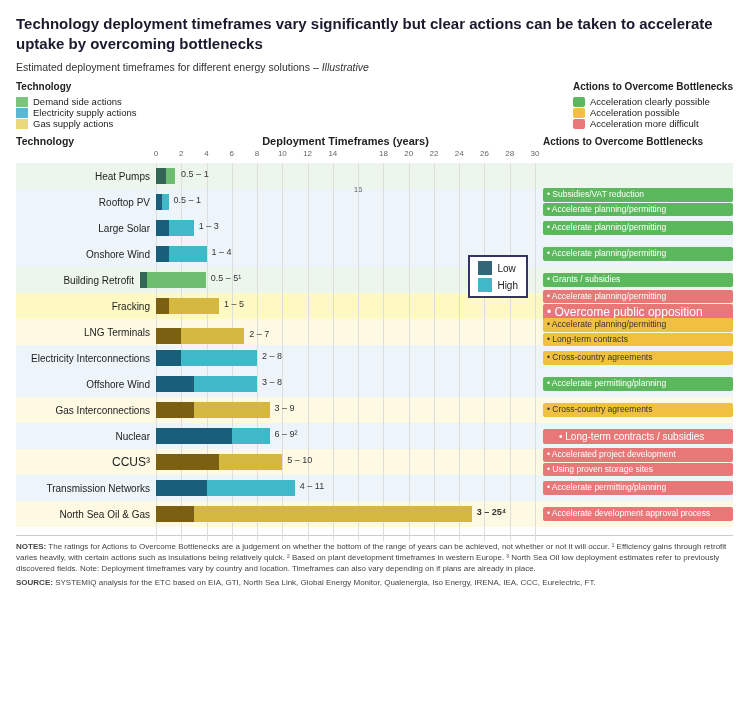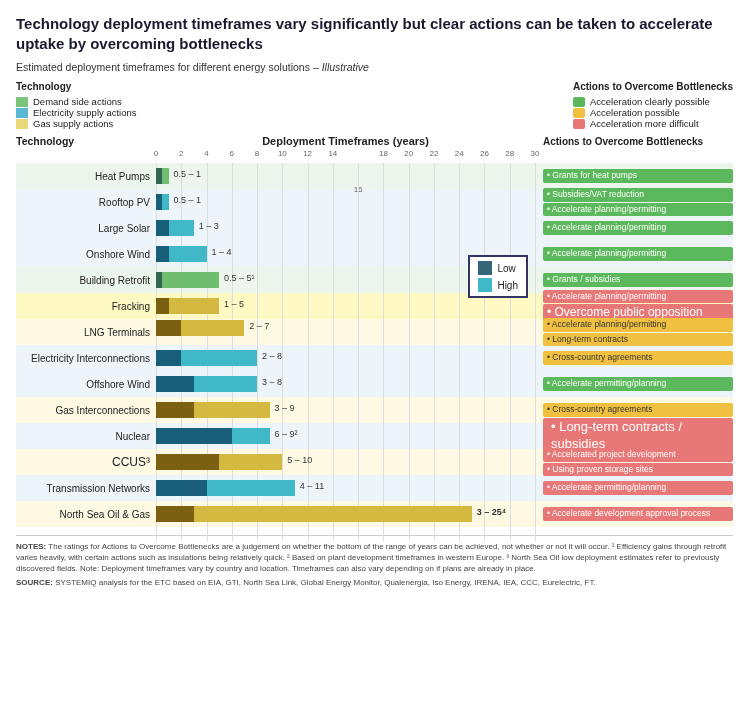--- a/index.html
+++ b/index.html
@@ -204,23 +204,20 @@
     <div id="data-rows-container">
         <div style="display: flex; height: 26px; align-items: center; background: rgb(237, 246, 237);">
           <div style="width: 140px; flex-shrink: 0; text-align: right; padding-right: 6px; font-size: 10px; color: rgb(34, 34, 34);">Heat Pumps</div>
           <div style="flex: 1 1 0%; position: relative; height: 100%; display: flex; align-items: center;">
             <div style="position: relative; width: 100%; height: 18px;">
               <div style="position: absolute; height: 16px; top: 1px; left: 0px; width: 1.66667%; background: rgb(51, 102, 85);"></div>
               <div style="position: absolute; height: 16px; top: 1px; left: 1.66667%; width: 1.66667%; background: rgb(111, 190, 111);"></div>
               <span style="position: absolute; left: 3.83333%; top: 2px; font-size: 9px; color: rgb(51, 51, 51); white-space: nowrap; padding-left: 3px;">0.5 – 1</span>
             </div>
           </div>
-          <div style="width: 198px; padding-left: 8px; font-size: 8.5px; line-height: 1.3; color: rgb(34, 34, 34); display: flex; flex-direction: column; gap: 1px; justify-content: center;">
-            <div style="background: rgb(92, 184, 92); color: white; border-radius: 2px; padding: 1px 4px; font-size: 8.5px; display: inline-block;">• Grants for heat pumps</div>
-          </div>
         </div>
         <div style="display: flex; height: 26px; align-items: center; background: rgb(237, 245, 250);">
           <div style="width: 140px; flex-shrink: 0; text-align: right; padding-right: 6px; font-size: 10px; color: rgb(34, 34, 34);">Rooftop PV</div>
           <div style="flex: 1 1 0%; position: relative; height: 100%; display: flex; align-items: center;">
             <div style="position: relative; width: 100%; height: 18px;">
               <div style="position: absolute; height: 16px; top: 1px; left: 0px; width: 1.66667%; background: rgb(26, 95, 122);"></div>
               <div style="position: absolute; height: 16px; top: 1px; left: 1.66667%; width: 1.66667%; background: rgb(64, 184, 200);"></div>
               <span style="position: absolute; left: 3.83333%; top: 2px; font-size: 9px; color: rgb(51, 51, 51); white-space: nowrap; padding-left: 3px;">0.5 – 1</span>
             </div>
           </div>
@@ -249,21 +246,21 @@
               <div style="position: absolute; height: 16px; top: 1px; left: 0px; width: 3.33333%; background: rgb(26, 95, 122);"></div>
               <div style="position: absolute; height: 16px; top: 1px; left: 3.33333%; width: 10%; background: rgb(64, 184, 200);"></div>
               <span style="position: absolute; left: 13.8333%; top: 2px; font-size: 9px; color: rgb(51, 51, 51); white-space: nowrap; padding-left: 3px;">1 – 4</span>
             </div>
           </div>
           <div style="width: 198px; padding-left: 8px; font-size: 8.5px; line-height: 1.3; color: rgb(34, 34, 34); display: flex; flex-direction: column; gap: 1px; justify-content: center;">
             <div style="background: rgb(92, 184, 92); color: white; border-radius: 2px; padding: 1px 4px; font-size: 8.5px; display: inline-block;">• Accelerate planning/permitting</div>
           </div>
         </div>
         <div style="display: flex; height: 26px; align-items: center; background: rgb(237, 246, 237);">
-          <div style="width: 140px; flex-shrink: 0; text-align: right; padding-right: 6px; font-size: 10px; color: rgb(34, 34, 34);">Building Retrofit</div>
+          <div style="width: 124px; flex-shrink: 0; text-align: right; padding-right: 6px; font-size: 10px; color: rgb(34, 34, 34);">Building Retrofit</div>
           <div style="flex: 1 1 0%; position: relative; height: 100%; display: flex; align-items: center;">
             <div style="position: relative; width: 100%; height: 18px;">
               <div style="position: absolute; height: 16px; top: 1px; left: 0px; width: 1.66667%; background: rgb(51, 102, 85);"></div>
               <div style="position: absolute; height: 16px; top: 1px; left: 1.66667%; width: 15%; background: rgb(111, 190, 111);"></div>
               <span style="position: absolute; left: 17.1667%; top: 2px; font-size: 9px; color: rgb(51, 51, 51); white-space: nowrap; padding-left: 3px;">0.5 – 5¹</span>
             </div>
           </div>
           <div style="width: 198px; padding-left: 8px; font-size: 8.5px; line-height: 1.3; color: rgb(34, 34, 34); display: flex; flex-direction: column; gap: 1px; justify-content: center;">
             <div style="background: rgb(92, 184, 92); color: white; border-radius: 2px; padding: 1px 4px; font-size: 8.5px; display: inline-block;">• Grants / subsidies</div>
           </div>
@@ -277,21 +274,21 @@
               <span style="position: absolute; left: 17.1667%; top: 2px; font-size: 9px; color: rgb(51, 51, 51); white-space: nowrap; padding-left: 3px;">1 – 5</span>
             </div>
           </div>
           <div style="width: 198px; padding-left: 8px; font-size: 8.5px; line-height: 1.3; color: rgb(34, 34, 34); display: flex; flex-direction: column; gap: 1px; justify-content: center;">
             <div style="background: rgb(232, 120, 120); color: white; border-radius: 2px; padding: 1px 4px; font-size: 8.5px; display: inline-block;">• Accelerate planning/permitting</div>
             <div style="background: rgb(232, 120, 120); color: white; border-radius: 2px; padding: 1px 4px; font-size: 12px; display: inline-block;">• Overcome public opposition</div>
           </div>
         </div>
         <div style="display: flex; height: 26px; align-items: center; background: rgb(253, 249, 227);">
           <div style="width: 140px; flex-shrink: 0; text-align: right; padding-right: 6px; font-size: 10px; color: rgb(34, 34, 34);">LNG Terminals</div>
-          <div style="flex: 1 1 0%; position: relative; height: 100%; display: flex; align-items: flex-start;">
+          <div style="flex: 1 1 0%; position: relative; height: 100%; display: flex; align-items: flex-end;">
             <div style="position: relative; width: 100%; height: 18px;">
               <div style="position: absolute; height: 16px; top: 1px; left: 0px; width: 6.66667%; background: rgb(122, 96, 16);"></div>
               <div style="position: absolute; height: 16px; top: 1px; left: 6.66667%; width: 16.6667%; background: rgb(212, 184, 64);"></div>
               <span style="position: absolute; left: 23.8333%; top: 2px; font-size: 9px; color: rgb(51, 51, 51); white-space: nowrap; padding-left: 3px;">2 – 7</span>
             </div>
           </div>
           <div style="width: 198px; padding-left: 8px; font-size: 8.5px; line-height: 1.3; color: rgb(34, 34, 34); display: flex; flex-direction: column; gap: 1px; justify-content: center;">
             <div style="background: rgb(240, 192, 64); color: rgb(51, 51, 51); border-radius: 2px; padding: 1px 4px; font-size: 8.5px; display: inline-block;">• Accelerate planning/permitting</div>
             <div style="background: rgb(240, 192, 64); color: rgb(51, 51, 51); border-radius: 2px; padding: 1px 4px; font-size: 8.5px; display: inline-block;">• Long-term contracts</div>
           </div>
@@ -338,21 +335,21 @@
         <div style="display: flex; height: 26px; align-items: center; background: rgb(237, 245, 250);">
           <div style="width: 140px; flex-shrink: 0; text-align: right; padding-right: 6px; font-size: 10px; color: rgb(34, 34, 34);">Nuclear</div>
           <div style="flex: 1 1 0%; position: relative; height: 100%; display: flex; align-items: center;">
             <div style="position: relative; width: 100%; height: 18px;">
               <div style="position: absolute; height: 16px; top: 1px; left: 0px; width: 20%; background: rgb(26, 95, 122);"></div>
               <div style="position: absolute; height: 16px; top: 1px; left: 20%; width: 10%; background: rgb(64, 184, 200);"></div>
               <span style="position: absolute; left: 30.5%; top: 2px; font-size: 9px; color: rgb(51, 51, 51); white-space: nowrap; padding-left: 3px;">6 – 9²</span>
             </div>
           </div>
           <div style="width: 198px; padding-left: 8px; font-size: 8.5px; line-height: 1.3; color: rgb(34, 34, 34); display: flex; flex-direction: column; gap: 1px; justify-content: center;">
-            <div style="background: rgb(232, 120, 120); color: white; border-radius: 2px; padding: 1px 8px; font-size: 13px; display: inline-block;">• Long-term contracts / subsidies</div>
+            <div style="background: rgb(232, 120, 120); color: white; border-radius: 2px; padding: 1px 16px; font-size: 10px; display: inline-block;">• Long-term contracts / subsidies</div>
           </div>
         </div>
         <div style="display: flex; height: 26px; align-items: center; background: rgb(253, 249, 227);">
           <div style="width: 140px; flex-shrink: 0; text-align: right; padding-right: 6px; font-size: 12px; color: rgb(34, 34, 34);">CCUS³</div>
           <div style="flex: 1 1 0%; position: relative; height: 100%; display: flex; align-items: center;">
             <div style="position: relative; width: 100%; height: 18px;">
               <div style="position: absolute; height: 16px; top: 1px; left: 0px; width: 16.6667%; background: rgb(122, 96, 16);"></div>
               <div style="position: absolute; height: 16px; top: 1px; left: 16.6667%; width: 16.6667%; background: rgb(212, 184, 64);"></div>
               <span style="position: absolute; left: 33.8333%; top: 2px; font-size: 9px; color: rgb(51, 51, 51); white-space: nowrap; padding-left: 3px;">5 – 10</span>
             </div>

